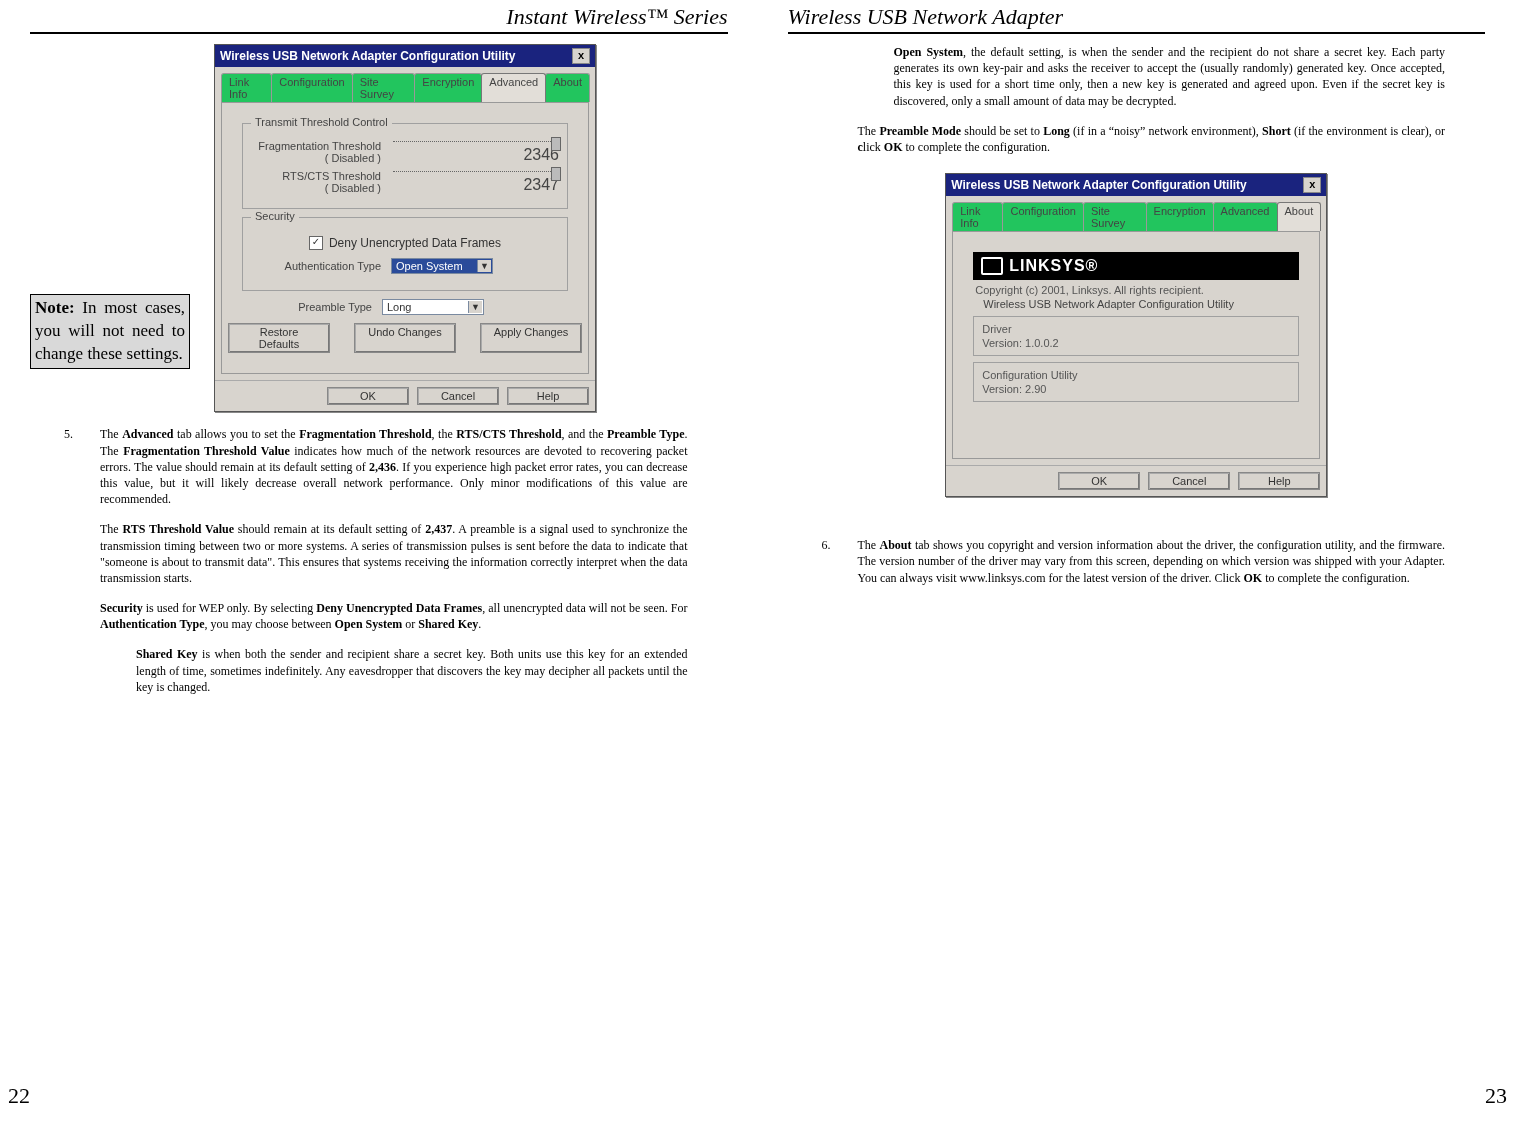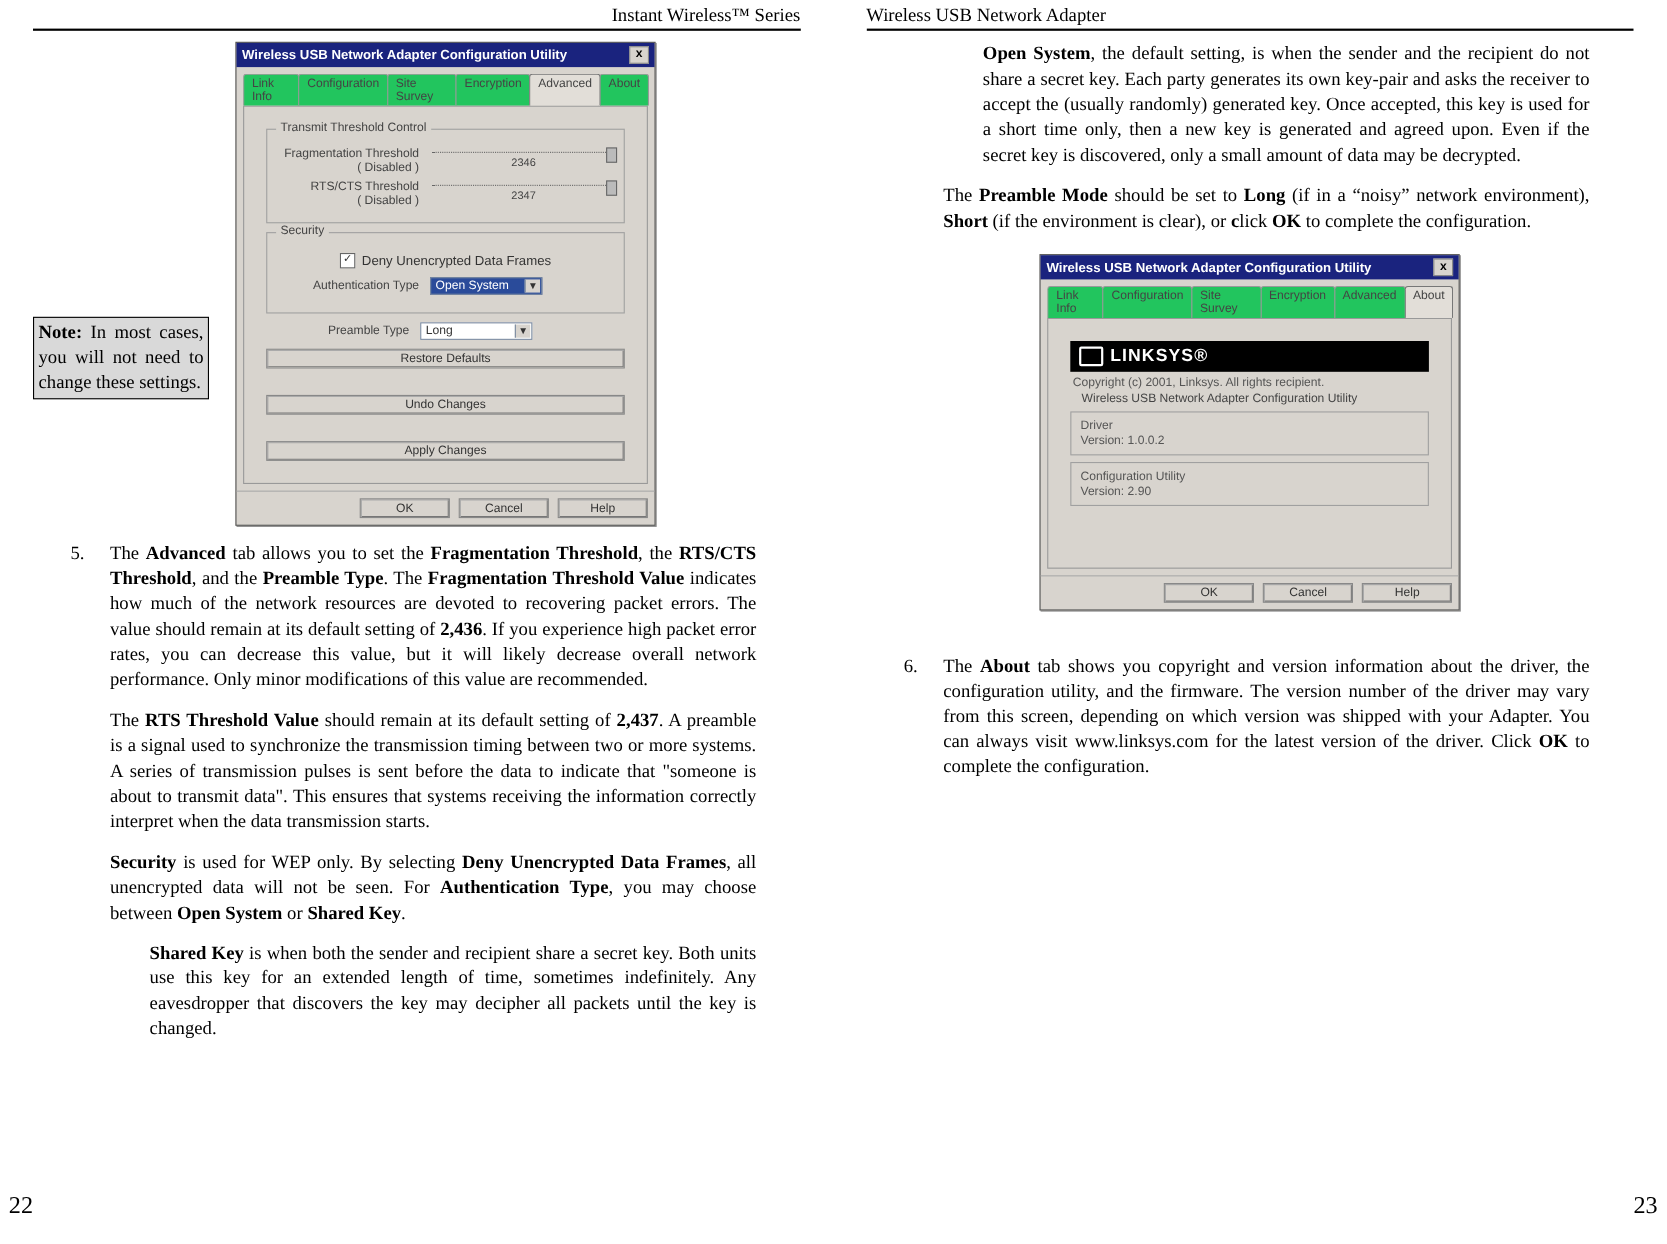--- a/index.html
+++ b/index.html
@@ -18,38 +18,39 @@
   }
   .page {
     flex: 1;
     padding: 4px 30px 20px 30px;
     box-sizing: border-box;
     position: relative;
     display: flex;
     flex-direction: column;
   }
   .running-head {
+    font-style: italic;
     font-family: Georgia, serif;
-    font-size: 17px;
+    font-size: 22px;
     padding-bottom: 2px;
     border-bottom: 2px solid #000;
     margin-bottom: 10px;
   }
   .page-left .running-head { text-align: right; }
   .page-right .running-head { text-align: left; }
   .page-number {
     position: absolute;
     bottom: 22px;
     font-size: 22px;
   }
   .page-left .page-number { left: 8px; }
   .page-right .page-number { right: 8px; }
 
   .body-text {
-    font-size: 17px;
+    font-size: 12px;
     line-height: 1.35;
     text-align: justify;
   }
   .indent-list {
     margin: 0 40px 0 70px;
   }
   .list-item {
     position: relative;
     margin-bottom: 14px;
   }
@@ -171,22 +172,22 @@
   .slider .thumb {
     position: absolute;
     right: -2px;
     top: -5px;
     width: 8px;
     height: 12px;
     background: #bbb;
     border: 1px solid #666;
   }
   .slider .val {
-    text-align: center;
-    font-size: 10px;
+    text-align: right;
+    font-size: 16px;
     color: #444;
   }
   .form-row {
     display: flex;
     align-items: center;
     margin: 8px 0;
   }
   .form-row .lbl {
     width: 130px;
     text-align: right;
@@ -226,21 +227,20 @@
     text-align: center;
     line-height: 10px;
     font-size: 10px;
     margin-right: 6px;
   }
   .btnrow {
     display: flex;
     justify-content: center;
     gap: 24px;
     margin-top: 6px;
-    flex-direction: column;
   }
   .win-btn {
     border: 1px solid #888;
     background: #d8d4ce;
     font-size: 11px;
     padding: 2px 10px;
     min-width: 80px;
     text-align: center;
     color: #333;
     box-shadow: 1px 1px 0 #aaa inset, -1px -1px 0 #777 inset;

